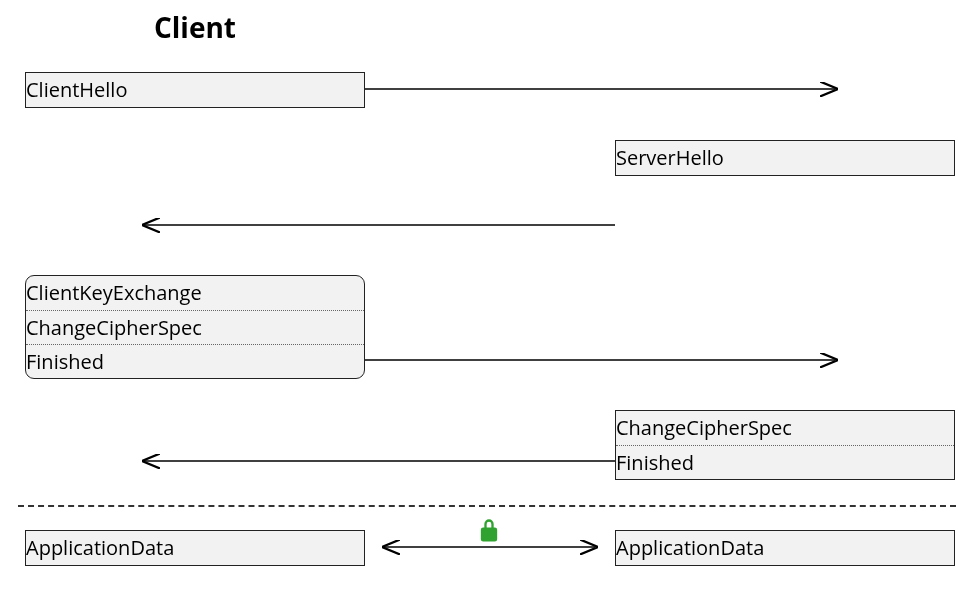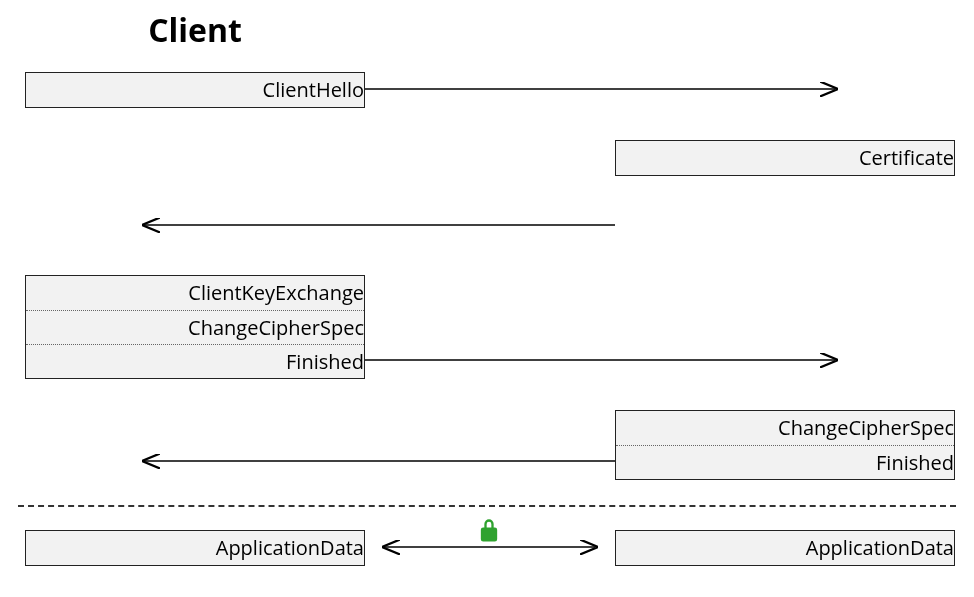--- a/index.html
+++ b/index.html
@@ -10,37 +10,37 @@
     background: #fff;
     color: #000;
   }
   .canvas {
     position: relative;
     width: 974px;
     height: 597px;
   }
   .header {
     position: absolute;
-    font-size: 32px;
+    font-size: 28px;
     font-weight: 700;
     top: 8px;
     text-align: center;
   }
   .msgbox {
     position: absolute;
     border: 1px solid #222;
     background: #f2f2f2;
     font-size: 20px;
     width: 340px;
     box-sizing: border-box;
   }
   .msgrow {
     height: 34px;
     line-height: 34px;
-    text-align: right;
+    text-align: left;
     border-top: 1px dotted #666;
   }
   .msgrow:first-child {
     border-top: none;
   }
   .arrow-svg {
     position: absolute;
     overflow: visible;
   }
   .divider {
@@ -67,33 +67,33 @@
   <svg class="arrow-svg" style="left:365px; top:72px; width:490px; height:34px;">
     <defs>
       <marker id="arR1" markerWidth="12" markerHeight="10" refX="10" refY="5" orient="auto">
         <path d="M0,0 L12,5 L0,10" fill="none" stroke="#000" stroke-width="1.5"></path>
       </marker>
     </defs>
     <line x1="0" y1="17" x2="470" y2="17" stroke="#000" stroke-width="1.5" marker-end="url(#arR1)"></line>
   </svg>
 
   <div class="msgbox" style="left:615px; top:140px;">
-    <div class="msgrow">Certificate</div>
+    <div class="msgrow">ServerHello</div>
   </div>
 
   <svg class="arrow-svg" style="left:125px; top:208px; width:490px; height:34px;">
     <defs>
       <marker id="arL1" markerWidth="12" markerHeight="10" refX="2" refY="5" orient="auto">
         <path d="M12,0 L0,5 L12,10" fill="none" stroke="#000" stroke-width="1.5"></path>
       </marker>
     </defs>
     <line x1="20" y1="17" x2="490" y2="17" stroke="#000" stroke-width="1.5" marker-start="url(#arL1)"></line>
   </svg>
 
-  <div class="msgbox" style="left:25px; top:275px;">
+  <div class="msgbox" style="left:25px; top:275px;border-radius:9px;">
     <div class="msgrow">ClientKeyExchange</div>
     <div class="msgrow">ChangeCipherSpec</div>
     <div class="msgrow">Finished</div>
   </div>
 
   <svg class="arrow-svg" style="left:365px; top:343px; width:490px; height:34px;">
     <defs>
       <marker id="arR2" markerWidth="12" markerHeight="10" refX="10" refY="5" orient="auto">
         <path d="M0,0 L12,5 L0,10" fill="none" stroke="#000" stroke-width="1.5"></path>
       </marker>

